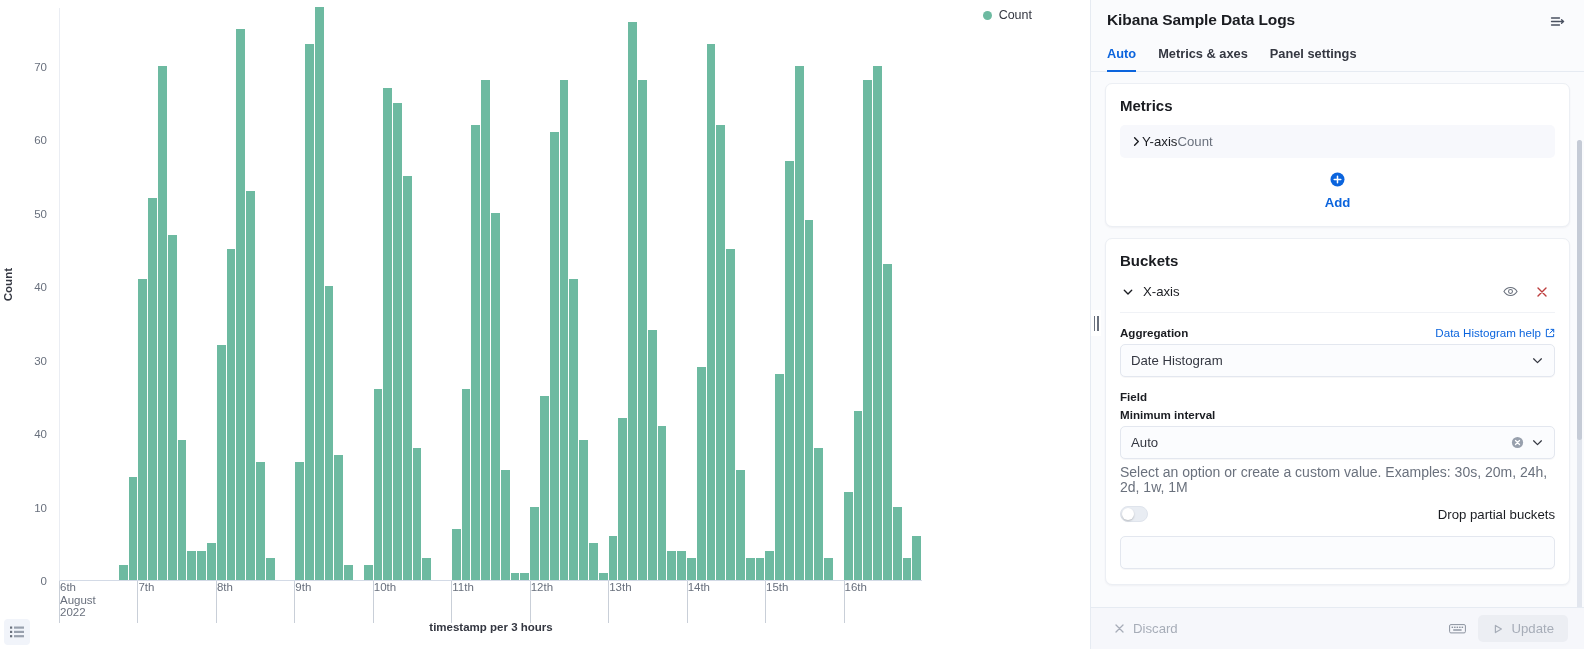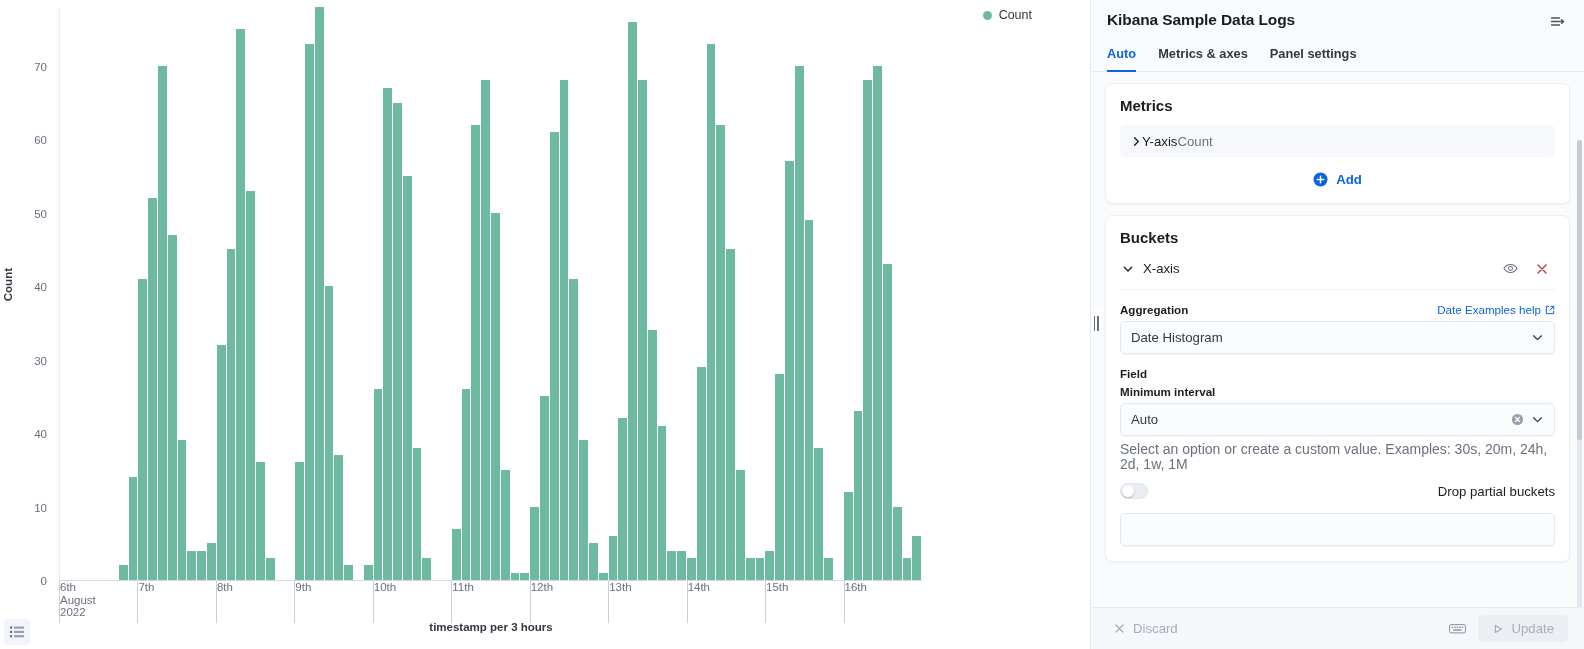--- a/index.html
+++ b/index.html
@@ -141,21 +141,21 @@
     display: flex; align-items: center; 
     font-size: 13.2px; cursor: pointer;
   }
   .agg-row .lbl { color: #1a1c21; }
   .agg-row .val { color: #6a717d; }
 
   #add-btn {
     margin-top: 13px; width: 100%;
     display:flex; align-items:center; justify-content:center; gap: 8px;
     color: #0b64dd; font-size: 13.2px; font-weight: bold;
-    background:none; border:none; cursor:pointer; font-family: inherit;
+    background:none; border:none; cursor:pointer; font-family: inherit; flex-direction: column;
   }
 
   .bucket-head {
     display:flex; align-items:center; gap: 9px;
     padding: 2px 2px 11px 2px;
     border-bottom: 1px solid #f0f2f6;
     margin-bottom: 13px;
   }
   .bucket-head .lbl { font-size: 13.2px; color: #1a1c21; flex: 1; }
   .icon-btn { background:none; border:none; cursor:pointer; padding: 2px 4px; line-height:0; }
@@ -450,21 +450,21 @@
           <button class="icon-btn">
             <svg width="14" height="14" viewBox="0 0 14 14" aria-hidden="true">
               <path d="M3 3l8 8M11 3l-8 8" stroke="#bd3d3d" stroke-width="1.4" stroke-linecap="round"></path>
             </svg>
           </button>
         </div>
 
         <div class="field-label">
           <span>Aggregation</span>
           <span class="help-link">
-            <span>Date Examples help</span>
+            <span>Data Histogram help</span>
             <span style="line-height:0">
               <svg width="10" height="10" viewBox="0 0 11 11" aria-hidden="true">
                 <path d="M4 1.5H1.5v8h8V7" stroke="#0b64dd" stroke-width="1.1" fill="none" stroke-linecap="round"></path>
                 <path d="M6.6 1.5h3v3M9.6 1.5L5.4 5.7" stroke="#0b64dd" stroke-width="1.1" fill="none" stroke-linecap="round" stroke-linejoin="round"></path>
               </svg>
             </span>
           </span>
         </div>
         <div class="select">
           <span class="txt">Date Histogram</span>

